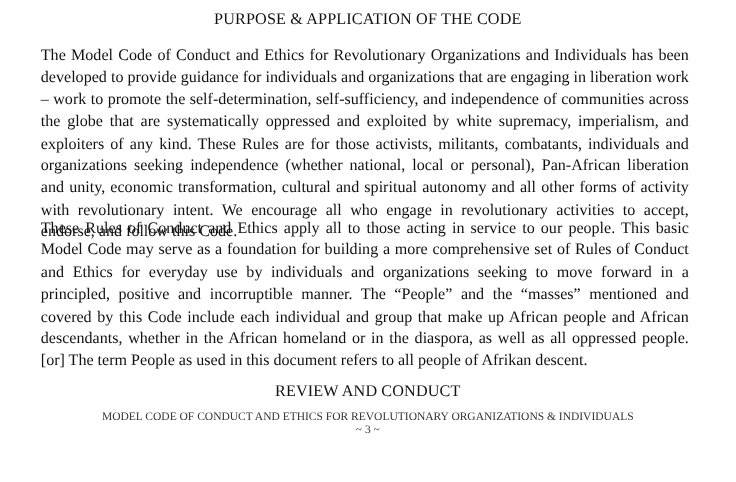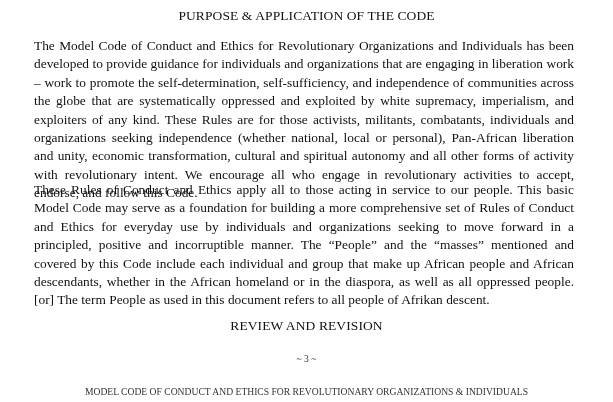--- a/index.html
+++ b/index.html
@@ -19,26 +19,26 @@
     font-size: 13.4px; line-height: 18.4px; text-align: justify;
     margin: 2px;
   }
   .p1 { top: 35px; }
   .p2 { top: 179px; }
   .h2 { top: 318px; }
   .footer {
     position: absolute; left: 0; width: 613px; text-align: center;
     font-size: 9.6px; color: #333333; line-height: 11px;
   }
-  .f1 { top: 342px; margin-top: 44px; }
+  .f1 { top: 342px; }
   .f2 { top: 353px; }
 </style>
 </head>
 <body>
 
 <div class="page">
   <div class="heading h1">PURPOSE &amp; APPLICATION OF THE CODE</div>
   <p class="para p1">The Model Code of Conduct and Ethics for Revolutionary Organizations and Individuals has been developed to provide guidance for individuals and organizations that are engaging in liberation work – work to promote the self-determination, self-sufficiency, and independence of communities across the globe that are systematically oppressed and exploited by white supremacy, imperialism, and exploiters of any kind. These Rules are for those activists, militants, combatants, individuals and organizations seeking independence (whether national, local or personal), Pan-African liberation and unity, economic transformation, cultural and spiritual autonomy and all other forms of activity with revolutionary intent. We encourage all who engage in revolutionary activities to accept, endorse, and follow this Code.</p>
   <p class="para p2">These Rules of Conduct and Ethics apply all to those acting in service to our people. This basic Model Code may serve as a foundation for building a more comprehensive set of Rules of Conduct and Ethics for everyday use by individuals and organizations seeking to move forward in a principled, positive and incorruptible manner. The “People” and the “masses” mentioned and covered by this Code include each individual and group that make up African people and African descendants, whether in the African homeland or in the diaspora, as well as all oppressed people.  [or] The term People as used in this document refers to all people of Afrikan descent.</p>
-  <div class="heading h2">REVIEW AND REVISION</div>
+  <div class="heading h2">REVIEW AND CONDUCT</div>
   <div class="footer f1">MODEL CODE OF CONDUCT AND ETHICS FOR REVOLUTIONARY ORGANIZATIONS &amp; INDIVIDUALS</div>
   <div class="footer f2">~ 3 ~</div>
 </div>
 
 </body></html>

